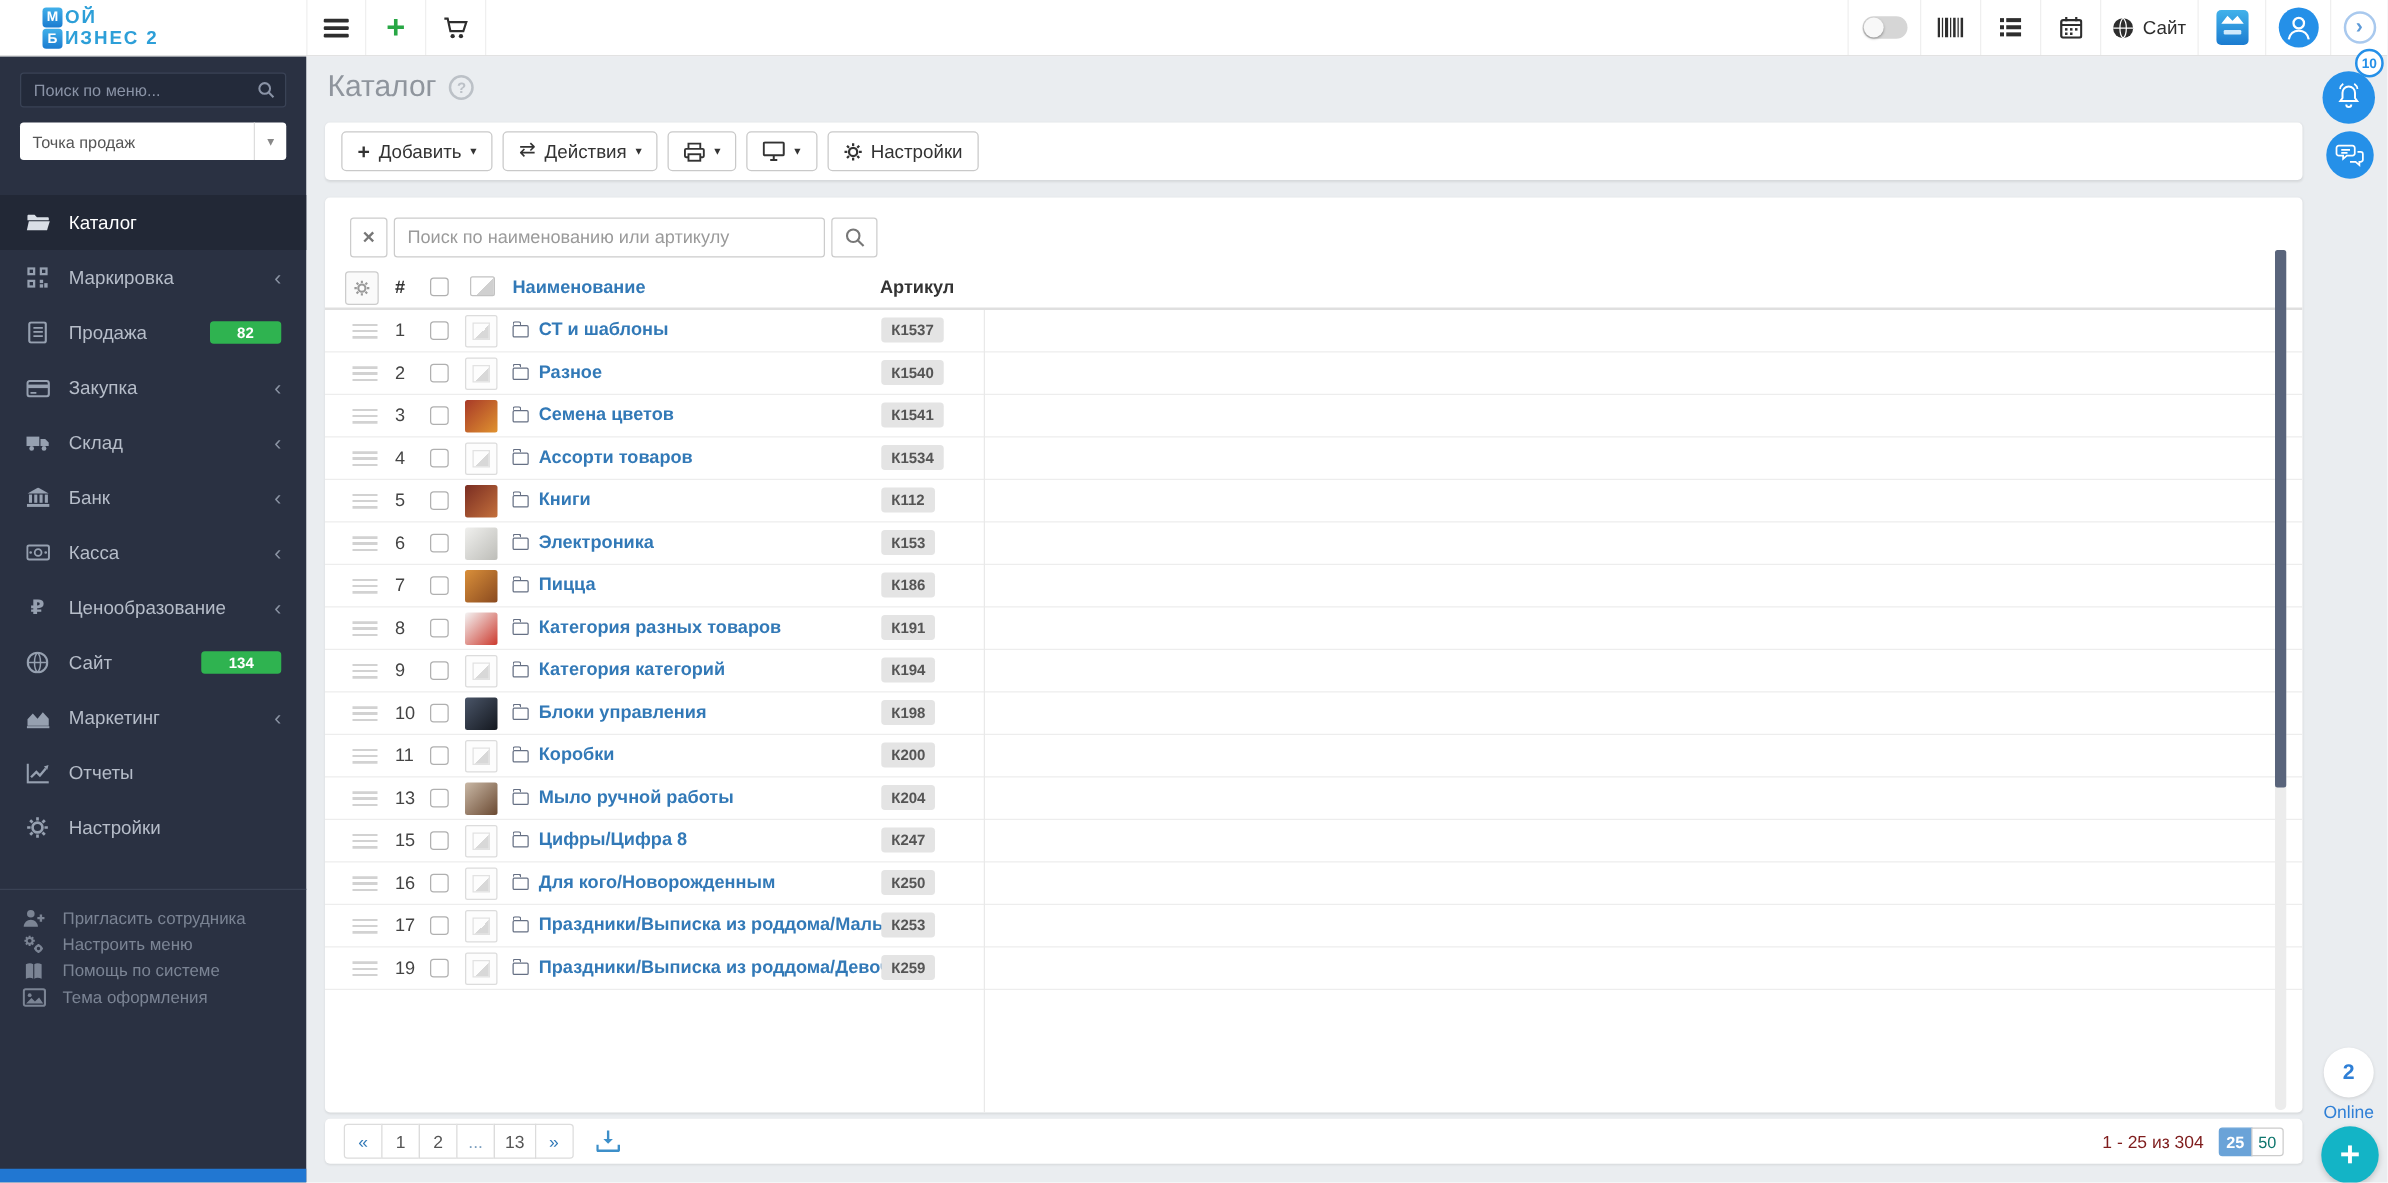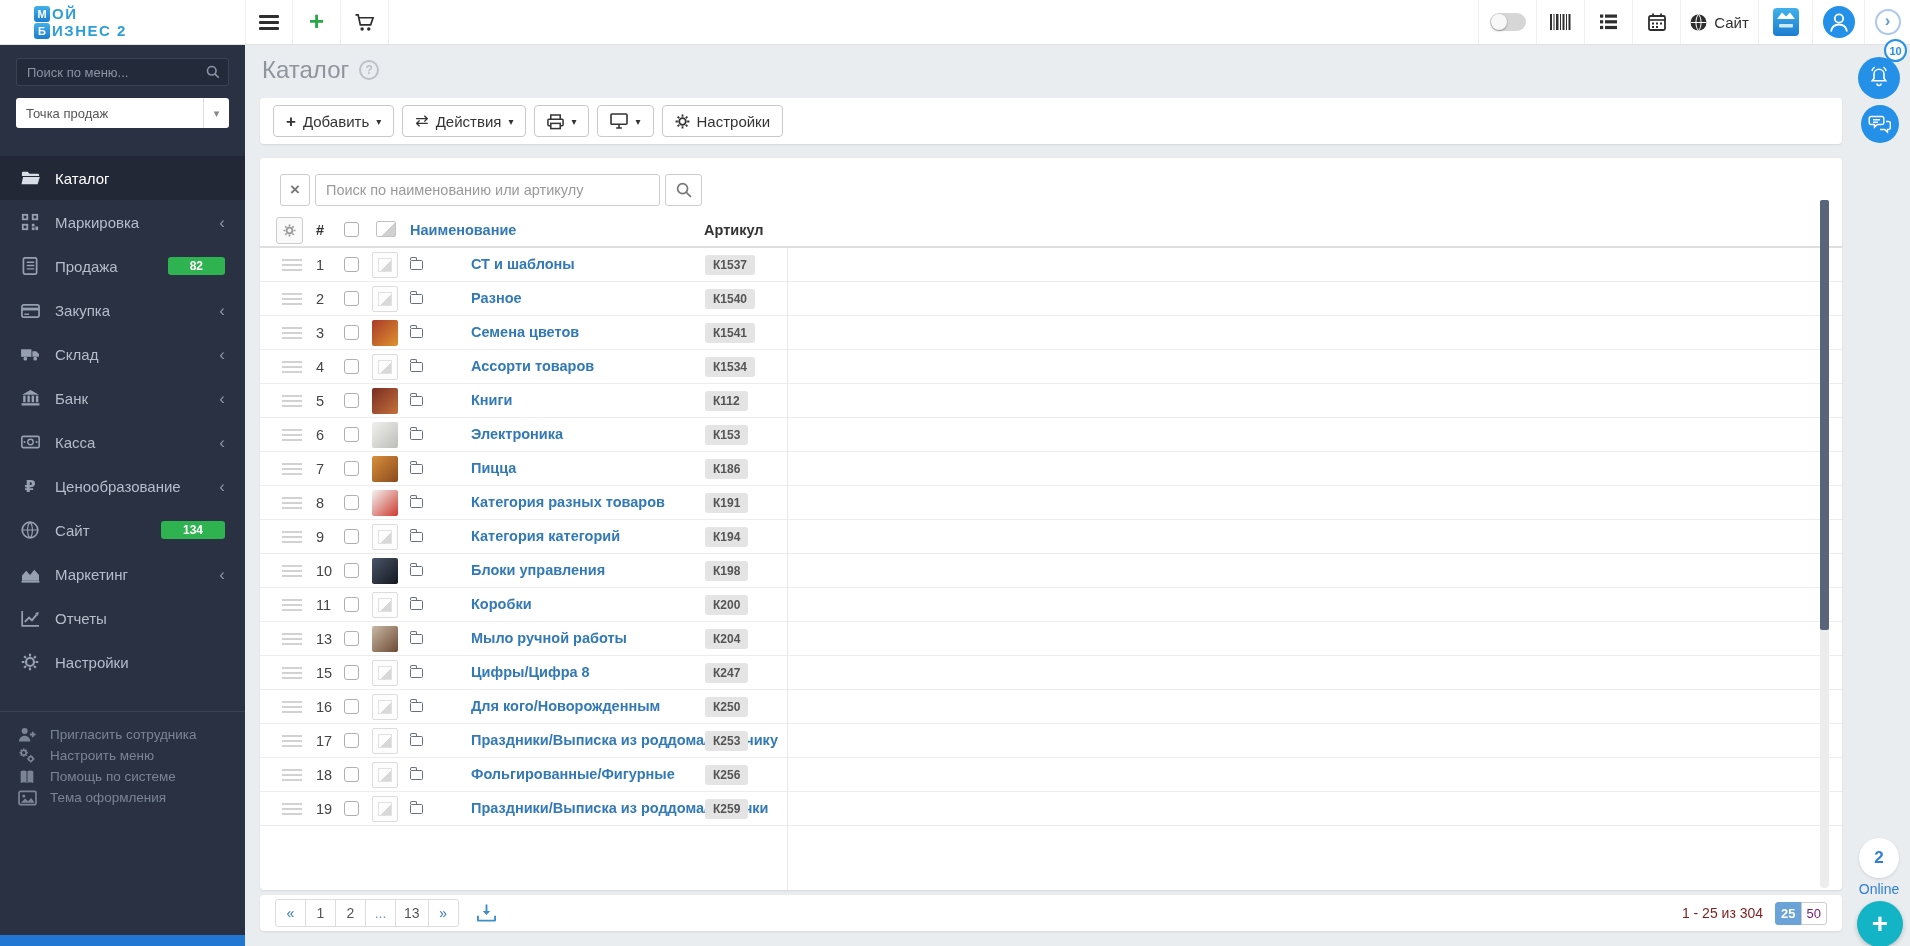--- a/index.html
+++ b/index.html
@@ -116,40 +116,40 @@
   .c-num { position: absolute; left: 56px; top: 9px; font-size: 14.5px; color: #444; }
   .c-check { position: absolute; left: 84px; top: 9px; }
   .c-thumb { position: absolute; left: 112px; top: 4px; width: 26px; height: 26px; border-radius: 2px; }
   .c-thumb.ph { background: #fdfdfd; border: 1px solid #dcdcdc; position: absolute; }
   .c-thumb.ph::before { content: ''; position: absolute; inset: 5px;
                         border: 1px solid #e2e2e2; background: linear-gradient(135deg, transparent 55%, #d8d8d8 55%); }
   .c-name { position: absolute; left: 150px; top: 8px; display: flex; align-items: center; gap: 8px; }
   .folder { width: 13px; height: 10px; border: 1.5px solid #667084; border-radius: 1.5px; position: relative; margin-top: 2px; }
   .folder::before { content: ''; position: absolute; top: -4.5px; left: -1.5px; width: 5px; height: 2.5px;
                     border: 1.5px solid #667084; border-bottom: 0; border-radius: 2px 2px 0 0; }
-  .row-link { font-size: 14.5px; font-weight: bold; color: var(--link-blue); cursor: pointer; margin-left: 40px; }
+  .row-link { font-size: 14.5px; font-weight: bold; color: var(--link-blue); cursor: pointer; }
   .c-sku { position: absolute; left: 445px; top: 7px; }
   .sku-badge { background: #e4e4e4; color: #555; font-size: 12px; font-weight: bold; padding: 3px 8px; border-radius: 3px; }
   .col-divider { position: absolute; left: 527px; top: 90px; bottom: 0; width: 1px; background: #e9e9e9; }
   .v-track { position: absolute; left: 1560px; top: 42px; bottom: 2px; width: 9px; background: #ececec; border-radius: 4px; }
   .v-thumb { position: absolute; left: 1560px; top: 42px; width: 9px; height: 430px; background: #59647b; border-radius: 2px; cursor: grab; }
 
   .pagination-card { left: 15px; top: 850px; width: 1582px; height: 36px; display: flex; align-items: center; padding: 0 15px; }
   .pg-group { display: flex; }
   .pg-btn { min-width: 31px; height: 28px; background: #fff; border: 1px solid #dcdcdc; margin-left: -1px;
             display: flex; align-items: center; justify-content: center; font-size: 14px; padding: 0 8px; cursor: pointer; }
   .pg-btn:first-child { border-radius: 3px 0 0 3px; margin-left: 0; }
   .pg-btn:last-child { border-radius: 0 3px 3px 0; }
   .pg-btn.t-prev, .pg-btn.t-next { color: var(--link-blue); }
   .pg-btn.t-page { color: #555; }
   .pg-btn.t-ellipsis { color: #7c9fbf; }
   .dl-btn { margin-left: 18px; cursor: pointer; }
   .pg-info { margin-left: auto; font-size: 14px; color: #7f1d1d; }
   .size-group { display: flex; margin-left: 12px; }
-  .size-btn { min-width: 26px; height: 23px; border: 1px solid #ccc; background: #fff; color: #701a75;
+  .size-btn { min-width: 26px; height: 23px; border: 1px solid #ccc; background: #fff; color: #0f766e;
               font-size: 13px; display: flex; align-items: center; justify-content: center; padding: 0 5px;
               margin-left: -1px; cursor: pointer; }
   .size-btn:first-child { border-radius: 3px 0 0 3px; margin-left: 0; }
   .size-btn:last-child { border-radius: 0 3px 3px 0; }
   .size-btn.active { background: var(--pager-active); border-color: var(--pager-active); color: #fff; font-weight: bold; }
 
   
   .float-circle { position: absolute; border-radius: 50%; background: var(--circle-blue); display: flex;
                   align-items: center; justify-content: center; cursor: pointer; z-index: 50; }
   .bell-wrap { left: 1858px; top: 57px; width: 42px; height: 42px; }
@@ -714,31 +714,20 @@
         <div class="trow">
           <span class="c-handle"></span>
           <span class="c-num">17</span>
           <span class="checkbox c-check"></span>
           <span class="c-thumb ph"></span>
           <span class="c-name">
             <span class="folder"></span>
             <span class="row-link">Праздники/Выписка из роддома/Мальчику</span>
           </span>
           <span class="c-sku"><span class="sku-badge">К253</span></span>
-        </div>
-        <div class="trow">
-          <span class="c-handle"></span>
-          <span class="c-num">18</span>
-          <span class="checkbox c-check"></span>
-          <span class="c-thumb ph"></span>
-          <span class="c-name">
-            <span class="folder"></span>
-            <span class="row-link">Фольгированные/Фигурные</span>
-          </span>
-          <span class="c-sku"><span class="sku-badge">К256</span></span>
         </div>
         <div class="trow">
           <span class="c-handle"></span>
           <span class="c-num">19</span>
           <span class="checkbox c-check"></span>
           <span class="c-thumb ph"></span>
           <span class="c-name">
             <span class="folder"></span>
             <span class="row-link">Праздники/Выписка из роддома/Девочки</span>
           </span>

